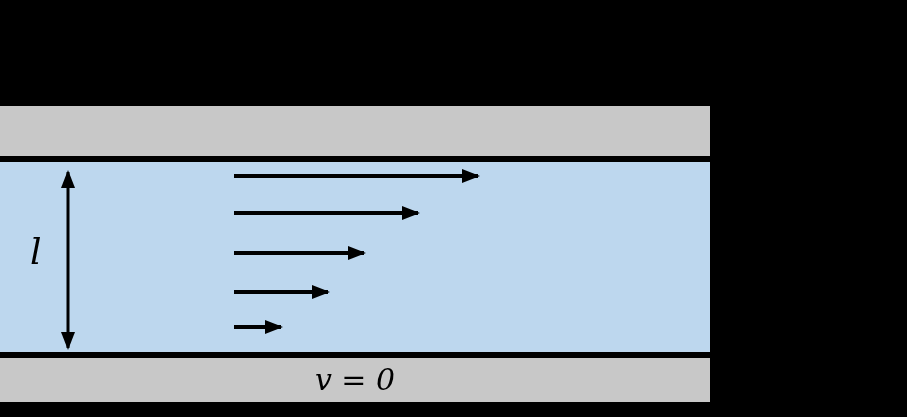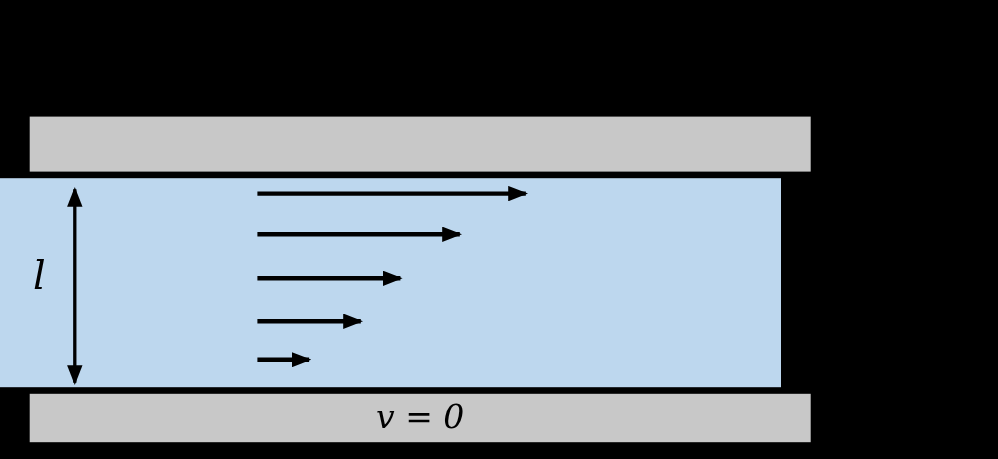--- a/index.html
+++ b/index.html
@@ -6,21 +6,20 @@
   body {
     width: 907px; height: 417px;
     background: var(--bg, #000);
     position: relative; overflow: hidden;
     font-family: "DejaVu Serif", serif;
   }
   .canvas { position: absolute; inset: 0; }
   .plate {
     position: absolute; left: 0; width: 710px;
     background: var(--plate, #C8C8C8);
-    margin-left: 27px;
   }
   .top-plate { top: 106px; height: 50px; }
   .bottom-plate {
     top: 358px; height: 44px;
     display: flex; align-items: center; justify-content: center;
   }
   .fluid {
     position: absolute; left: 0; top: 162px;
     width: 710px; height: 190px;
     background: var(--fluid, #BDD7EE);

